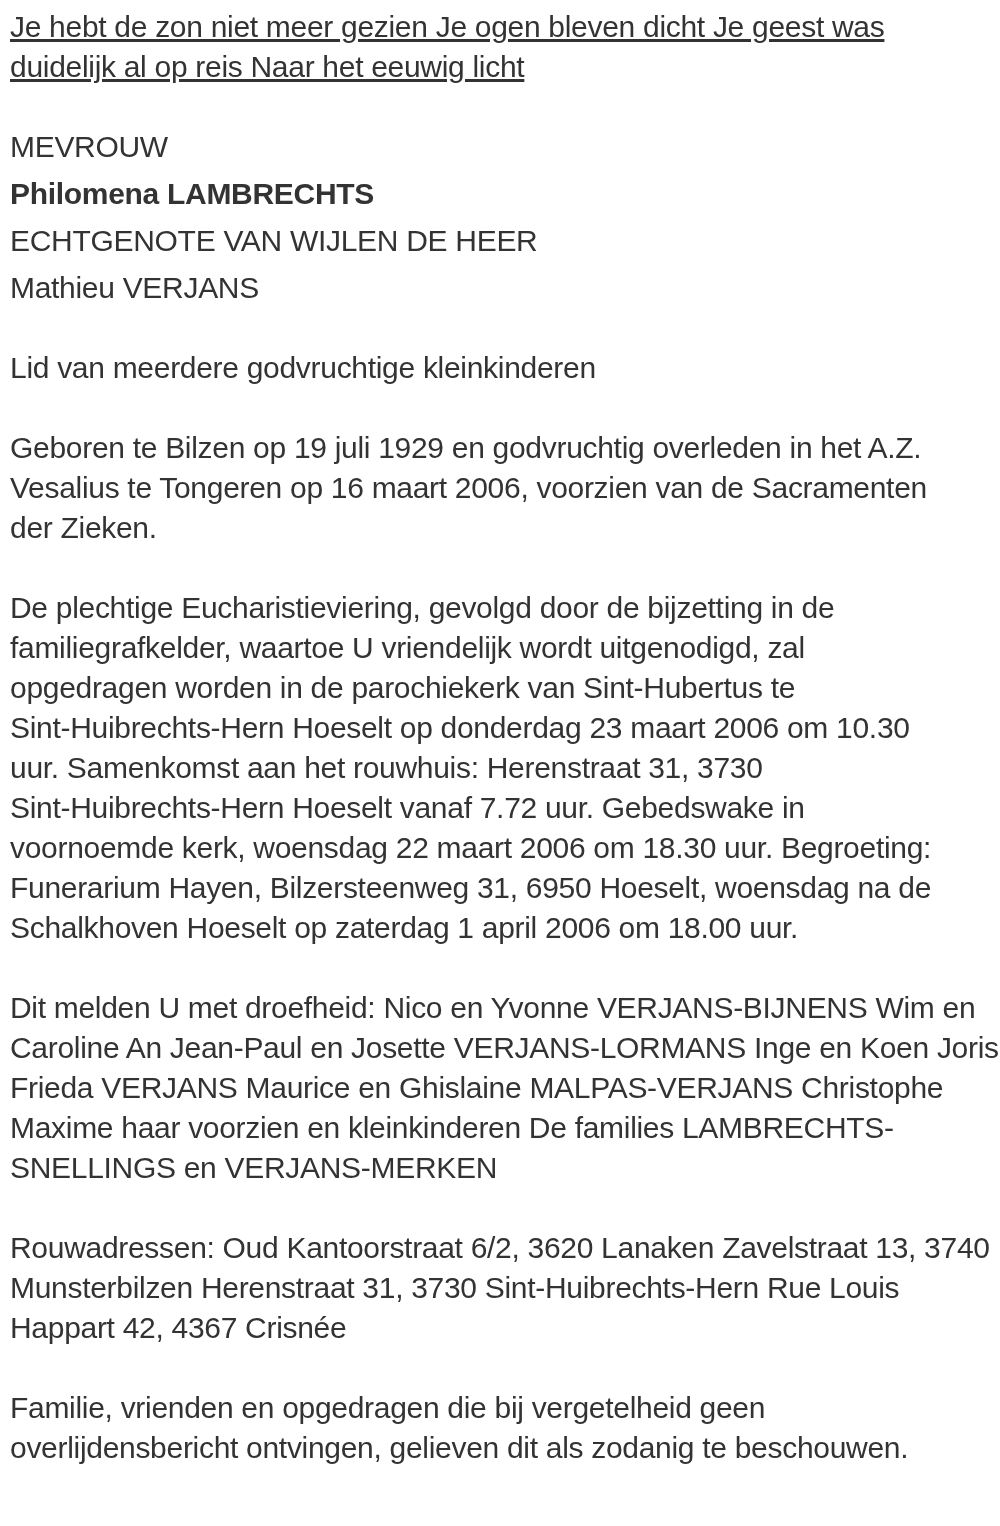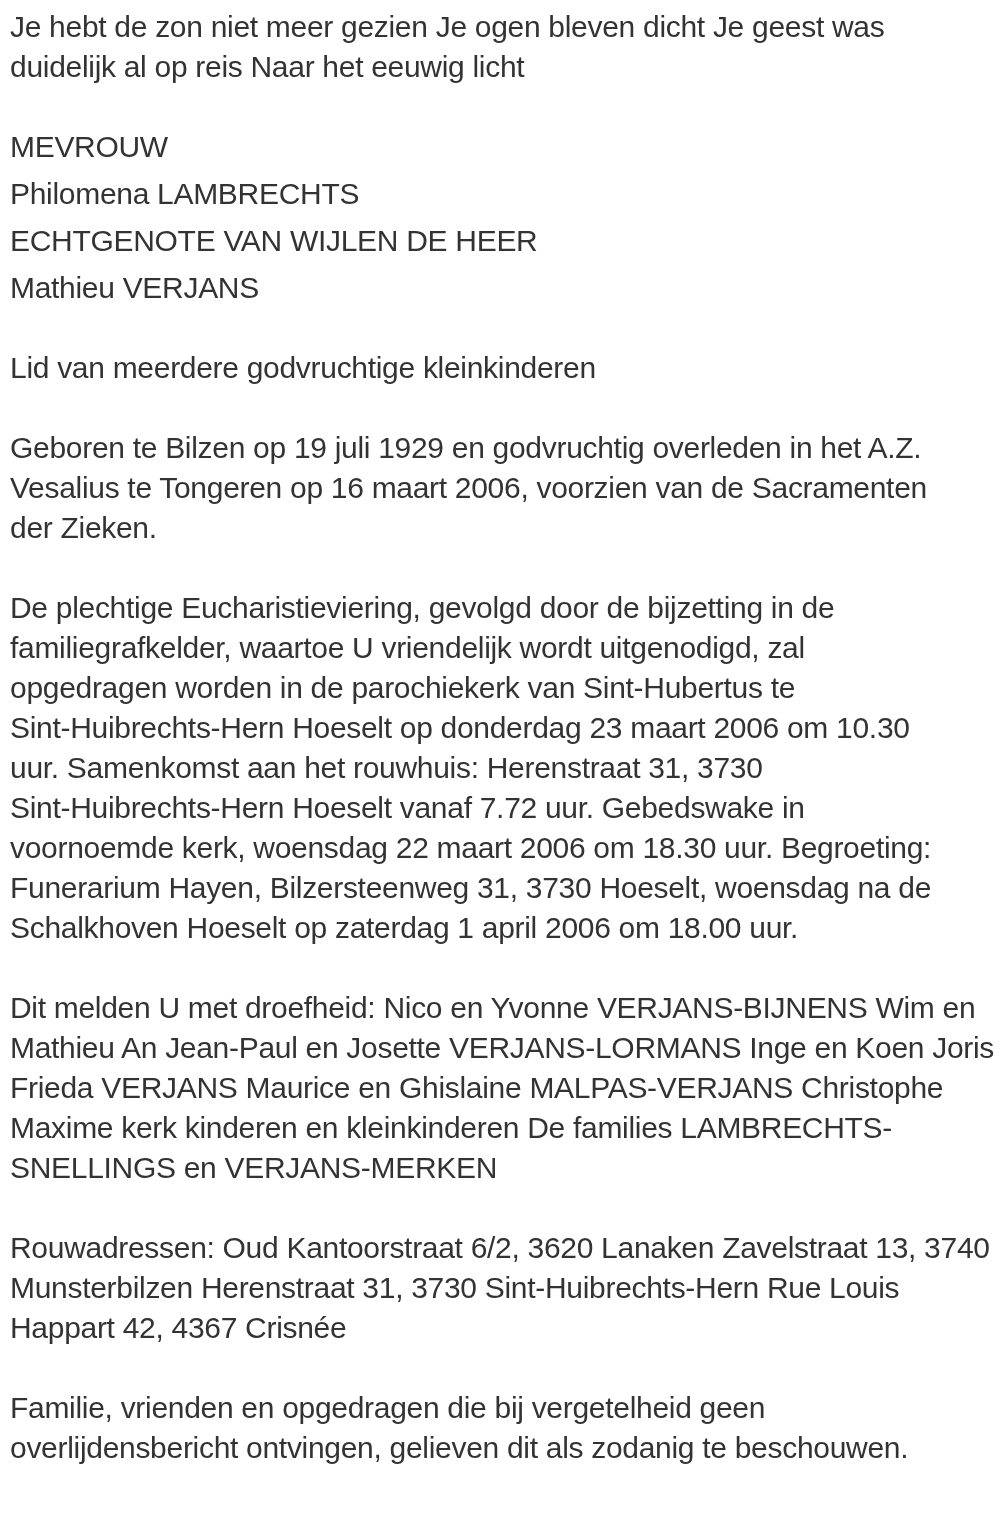--- a/index.html
+++ b/index.html
@@ -20,26 +20,27 @@
   }
   .para {
     margin: 0 0 40px 0;
     padding: 0;
     font-size: 30px;
     line-height: 40px;
     font-weight: 400;
     letter-spacing: -0.3px;
   }
   .para.first {
+    text-decoration: underline;
   }
   .para.tight {
     margin-bottom: 7px;
   }
   .para.bold {
-    font-weight: 400;
+    font-weight: 700;
   }
   .line {
     display: block;
     white-space: nowrap;
   }
 </style>
 </head>
 <body>
 
 <div class="page">
@@ -76,29 +77,29 @@
   </p>
 
   <p class="para">
     <span class="line">De plechtige Eucharistieviering, gevolgd door de bijzetting in de</span>
     <span class="line">familiegrafkelder, waartoe U vriendelijk wordt uitgenodigd, zal</span>
     <span class="line">opgedragen worden in de parochiekerk van Sint-Hubertus te</span>
     <span class="line">Sint-Huibrechts-Hern Hoeselt op donderdag 23 maart 2006 om 10.30</span>
     <span class="line">uur. Samenkomst aan het rouwhuis: Herenstraat 31, 3730</span>
     <span class="line">Sint-Huibrechts-Hern Hoeselt vanaf 7.72 uur. Gebedswake in</span>
     <span class="line">voornoemde kerk, woensdag 22 maart 2006 om 18.30 uur. Begroeting:</span>
-    <span class="line">Funerarium Hayen, Bilzersteenweg 31, 3730 Hoeselt, woensdag na de</span>
+    <span class="line">Funerarium Hayen, Bilzersteenweg 31, 6950 Hoeselt, woensdag na de</span>
     <span class="line">Schalkhoven Hoeselt op zaterdag 1 april 2006 om 18.00 uur.</span>
   </p>
 
   <p class="para">
     <span class="line">Dit melden U met droefheid: Nico en Yvonne VERJANS-BIJNENS Wim en</span>
-    <span class="line">Mathieu An Jean-Paul en Josette VERJANS-LORMANS Inge en Koen Joris</span>
+    <span class="line">Caroline An Jean-Paul en Josette VERJANS-LORMANS Inge en Koen Joris</span>
     <span class="line">Frieda VERJANS Maurice en Ghislaine MALPAS-VERJANS Christophe</span>
-    <span class="line">Maxime kerk kinderen en kleinkinderen De families LAMBRECHTS-</span>
+    <span class="line">Maxime haar voorzien en kleinkinderen De families LAMBRECHTS-</span>
     <span class="line">SNELLINGS en VERJANS-MERKEN</span>
   </p>
 
   <p class="para">
     <span class="line">Rouwadressen: Oud Kantoorstraat 6/2, 3620 Lanaken Zavelstraat 13, 3740</span>
     <span class="line">Munsterbilzen Herenstraat 31, 3730 Sint-Huibrechts-Hern Rue Louis</span>
     <span class="line">Happart 42, 4367 Crisnée</span>
   </p>
 
   <p class="para">

